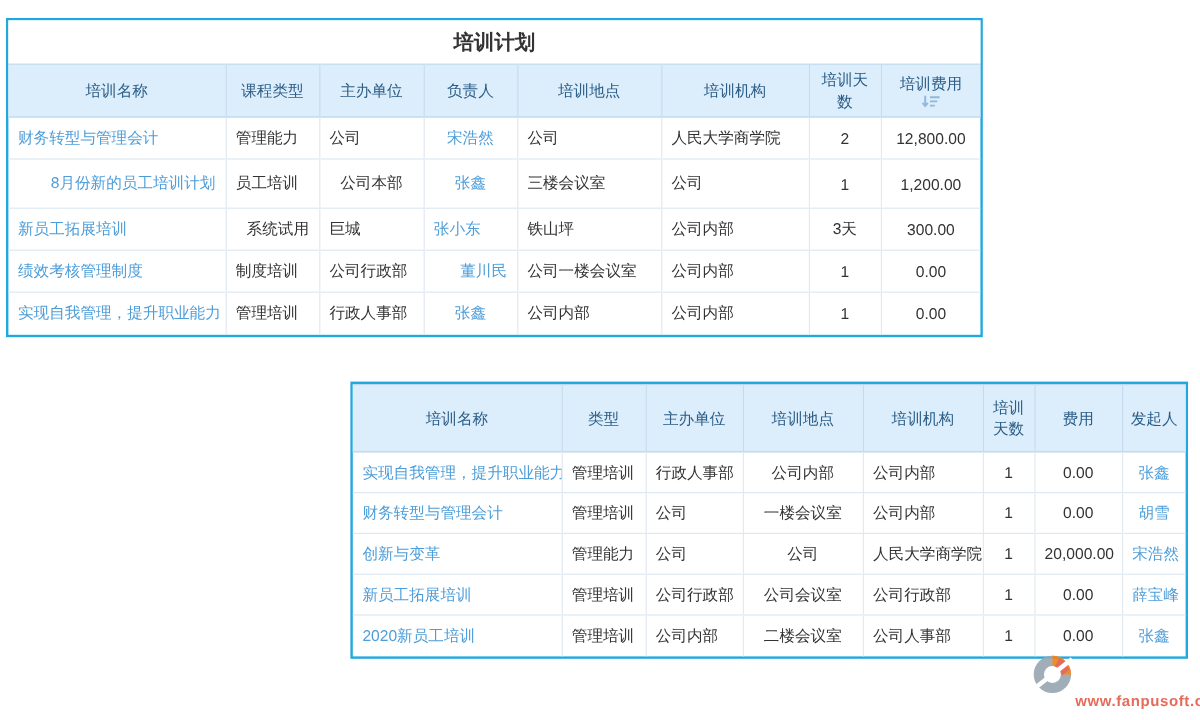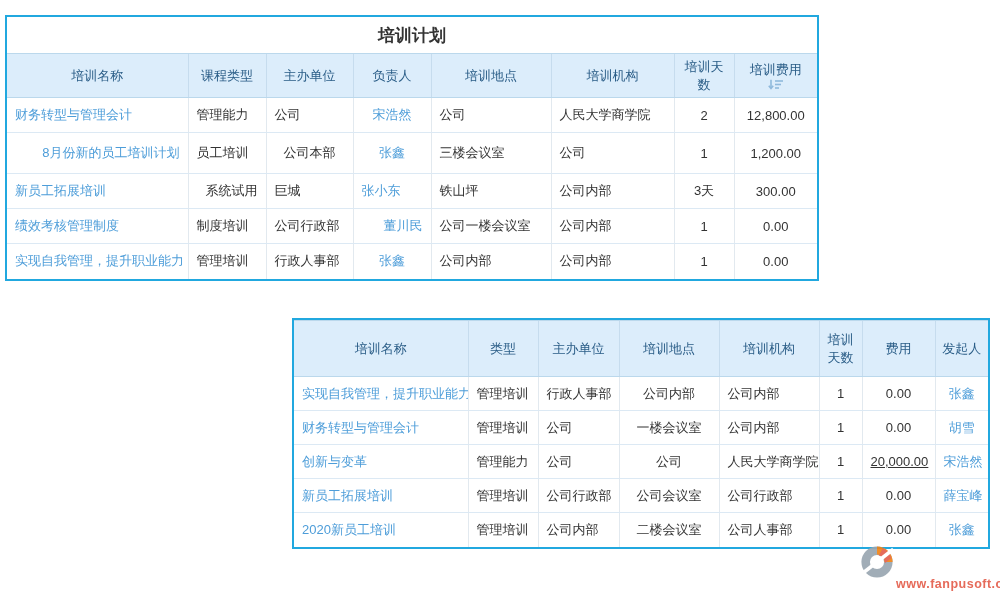--- a/index.html
+++ b/index.html
@@ -194,21 +194,21 @@
           <td style="height: 34px; text-align: center;">0.00</td>
           <td class="link" style="height: 34px; text-align: center;">胡雪</td>
         </tr>
         <tr>
           <td class="link" style="height: 34px; text-align: left;">创新与变革</td>
           <td style="height: 34px; text-align: left;">管理能力</td>
           <td style="height: 34px; text-align: left;">公司</td>
           <td style="height: 34px; text-align: center;">公司</td>
           <td style="height: 34px; text-align: left;">人民大学商学院</td>
           <td style="height: 34px; text-align: center;">1</td>
-          <td style="height: 34px; text-align: center; text-decoration: underline;">20,000.00</td>
+          <td style="height: 34px; text-align: center;">20,000.00</td>
           <td class="link" style="height: 34px; text-align: center;">宋浩然</td>
         </tr>
         <tr>
           <td class="link" style="height: 34px; text-align: left;">新员工拓展培训</td>
           <td style="height: 34px; text-align: left;">管理培训</td>
           <td style="height: 34px; text-align: left;">公司行政部</td>
           <td style="height: 34px; text-align: center;">公司会议室</td>
           <td style="height: 34px; text-align: left;">公司行政部</td>
           <td style="height: 34px; text-align: center;">1</td>
           <td style="height: 34px; text-align: center;">0.00</td>

